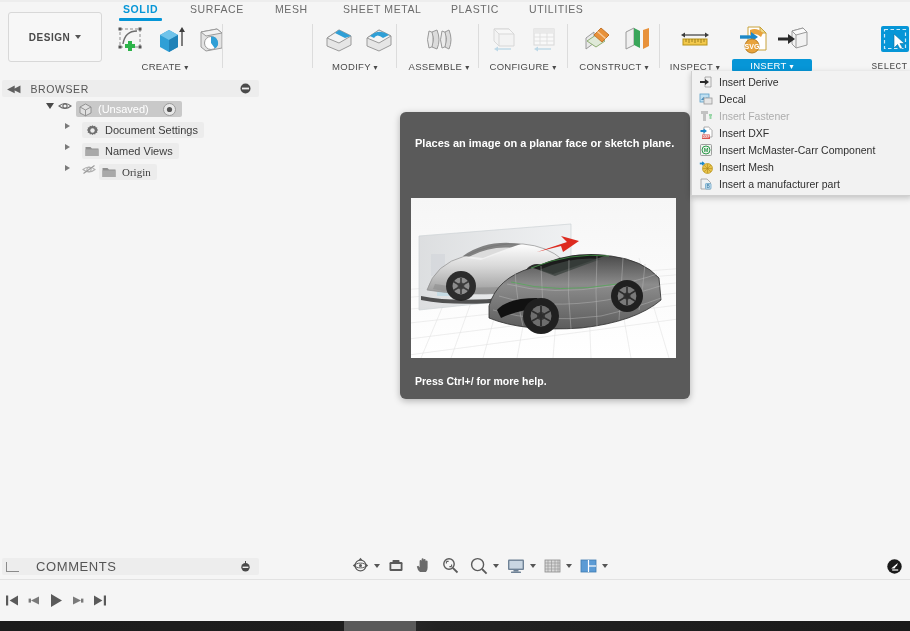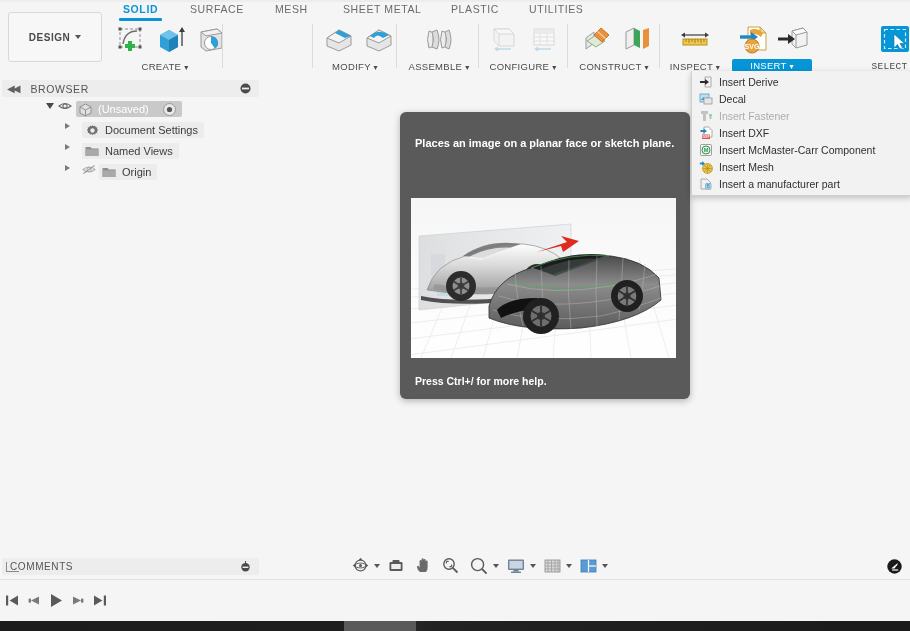--- a/index.html
+++ b/index.html
@@ -69,21 +69,21 @@
   .mdots{position:absolute;right:9px;top:3px;width:3px;height:11px;display:flex;flex-direction:column;justify-content:space-between;align-items:center;}
   .mdots i{width:2px;height:2px;background:#555;border-radius:50%;display:block;}
 
   
   .navbar{position:absolute;left:350px;top:555px;height:21px;display:flex;align-items:center;gap:1px;}
   .nbtn{height:21px;display:flex;align-items:center;justify-content:center;padding:0 2px;}
   .caret{width:0;height:0;border-left:3px solid transparent;border-right:3px solid transparent;border-top:4px solid #555;margin-left:2px;}
 
   
   .comments{position:absolute;left:2px;top:558px;width:257px;height:17px;background:#ededed;border-radius:2px;display:flex;align-items:center;}
-  .comments .ctitle{margin-left:8px;font-size:10px;color:#555;letter-spacing:.6px;}
+  .comments .ctitle{margin-left:34px;font-size:13px;color:#555;letter-spacing:.6px;}
   .comments .cbar{position:absolute;left:4px;top:4px;width:12px;height:9px;border-left:1px solid #8a8a8a;border-bottom:1px solid #8a8a8a;}
   .comments .cdot{position:absolute;right:8px;top:3px;width:11px;height:11px;}
 
   
   .timeline{position:absolute;left:0;top:579px;width:910px;height:44px;background:#f5f5f5;border-top:1px solid #e2e2e2;}
   .tl-ctrls{position:absolute;left:5px;top:13px;display:flex;align-items:center;gap:9px;}
   .logo-br{position:absolute;right:8px;top:559px;width:15px;height:15px;}
   .taskstrip{position:absolute;left:0;bottom:0;width:910px;height:10px;background:linear-gradient(90deg,#1c1c1c 0%,#1e1e1e 38%,#2b2b2b 42%,#222 48%,#1a1a1a 100%);}
   .taskstrip .tk{position:absolute;top:0;height:10px;background:#5a5a5a;}
   svg{display:block;overflow:visible;}
@@ -377,21 +377,21 @@
 
     <div class="trow" style="padding-left:31px">
       <span class="tri"></span>
       <span style="width:18px;display:flex;justify-content:center;margin-left:6px;">
         <svg width="14" height="11" viewBox="0 0 14 11">
             <path d="M1 5.5 q6 -5 12 0 q-6 5 -12 0z" fill="none" stroke="#b0b0b0" stroke-width="1.1"></path>
             <circle cx="7" cy="5.5" r="2.1" fill="none" stroke="#b0b0b0" stroke-width="1.1"></circle>
             <path d="M1.5 9.5 L12.5 1.5" stroke="#9a9a9a" stroke-width="1.1"></path>
           </svg>
       </span>
-      <span class="chip" style="margin-left:1px;">
+      <span class="chip" style="margin-left:1px;font-family:Liberation Serif, serif;">
         <span style="width:16px;display:flex;justify-content:center">
           <svg width="14" height="12" viewBox="0 0 14 12">
               <path d="M.5 2 h5 l1.4 1.6 h6.6 v7.4 h-13 z" fill="#8f8f8f"></path>
               <path d="M.5 4.4 h13 v6.6 h-13 z" fill="#a9a9a9"></path>
             </svg>
         </span>
         <span class="tlabel">Origin</span>
       </span>
     </div>
 

